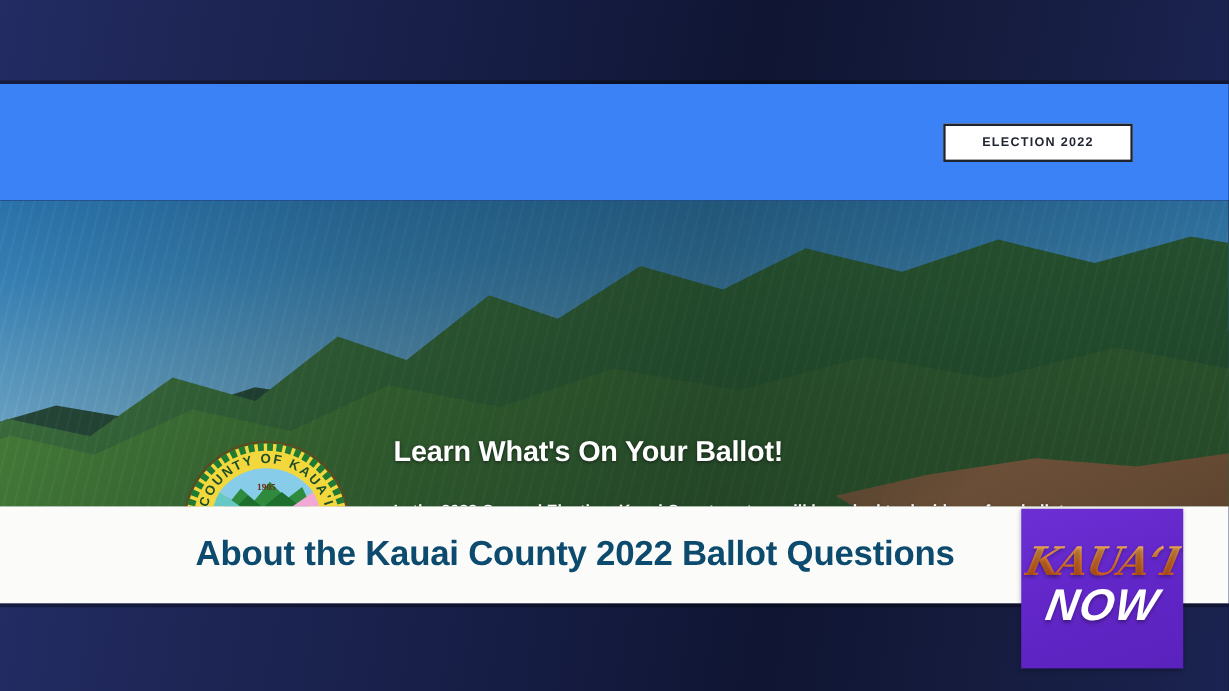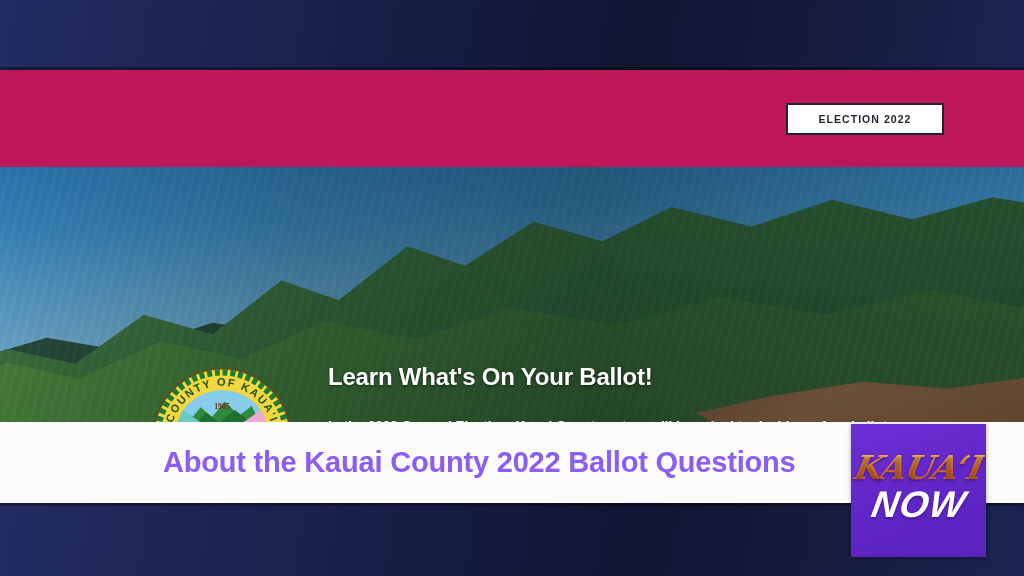--- a/index.html
+++ b/index.html
@@ -25,21 +25,21 @@
   .band-top::after,.band-bottom::before{
     content:""; position:absolute; left:0; width:100%; height:3px;
     background:rgba(0,0,0,.35);
   }
   .band-top::after{ bottom:0; }
   .band-bottom::before{ top:0; }
 
   
   .navbar{
     position:absolute; left:0; top:70px; width:1024px; height:97px;
-    background:#be185d;
+    background:#3b82f6;
     display:flex; align-items:center; justify-content:flex-end;
     padding-right:80px; gap:18px;
   }
   .btn-outline{
     display:inline-flex; align-items:center; justify-content:center;
     min-width:158px; height:32px;
     border:2px solid #20242e;
     background:#ffffff;
     color:#1e2430;
     font-size:10.5px; font-weight:bold; letter-spacing:.10em;
@@ -122,21 +122,21 @@
   }
 
   
   .about{
     position:absolute; left:0; top:422px; width:1024px; height:81px;
     background:#fbfbfa;
     display:flex; align-items:center;
   }
   .about-title{
     margin-left:163px;
-    color:#8b5cf6; font-size:29px; font-weight:bold;
+    color:#0c4a6e; font-size:29px; font-weight:bold;
     letter-spacing:-0.2px;
     white-space:nowrap;
   }
 
   
   .watermark{
     position:absolute; left:851px; top:424px; width:135px; height:133px;
     background:linear-gradient(160deg,#6b2fd4 0%,#6327c9 45%,#5a22bd 100%);
     box-shadow:0 1px 4px rgba(0,0,0,.35);
     overflow:hidden;

